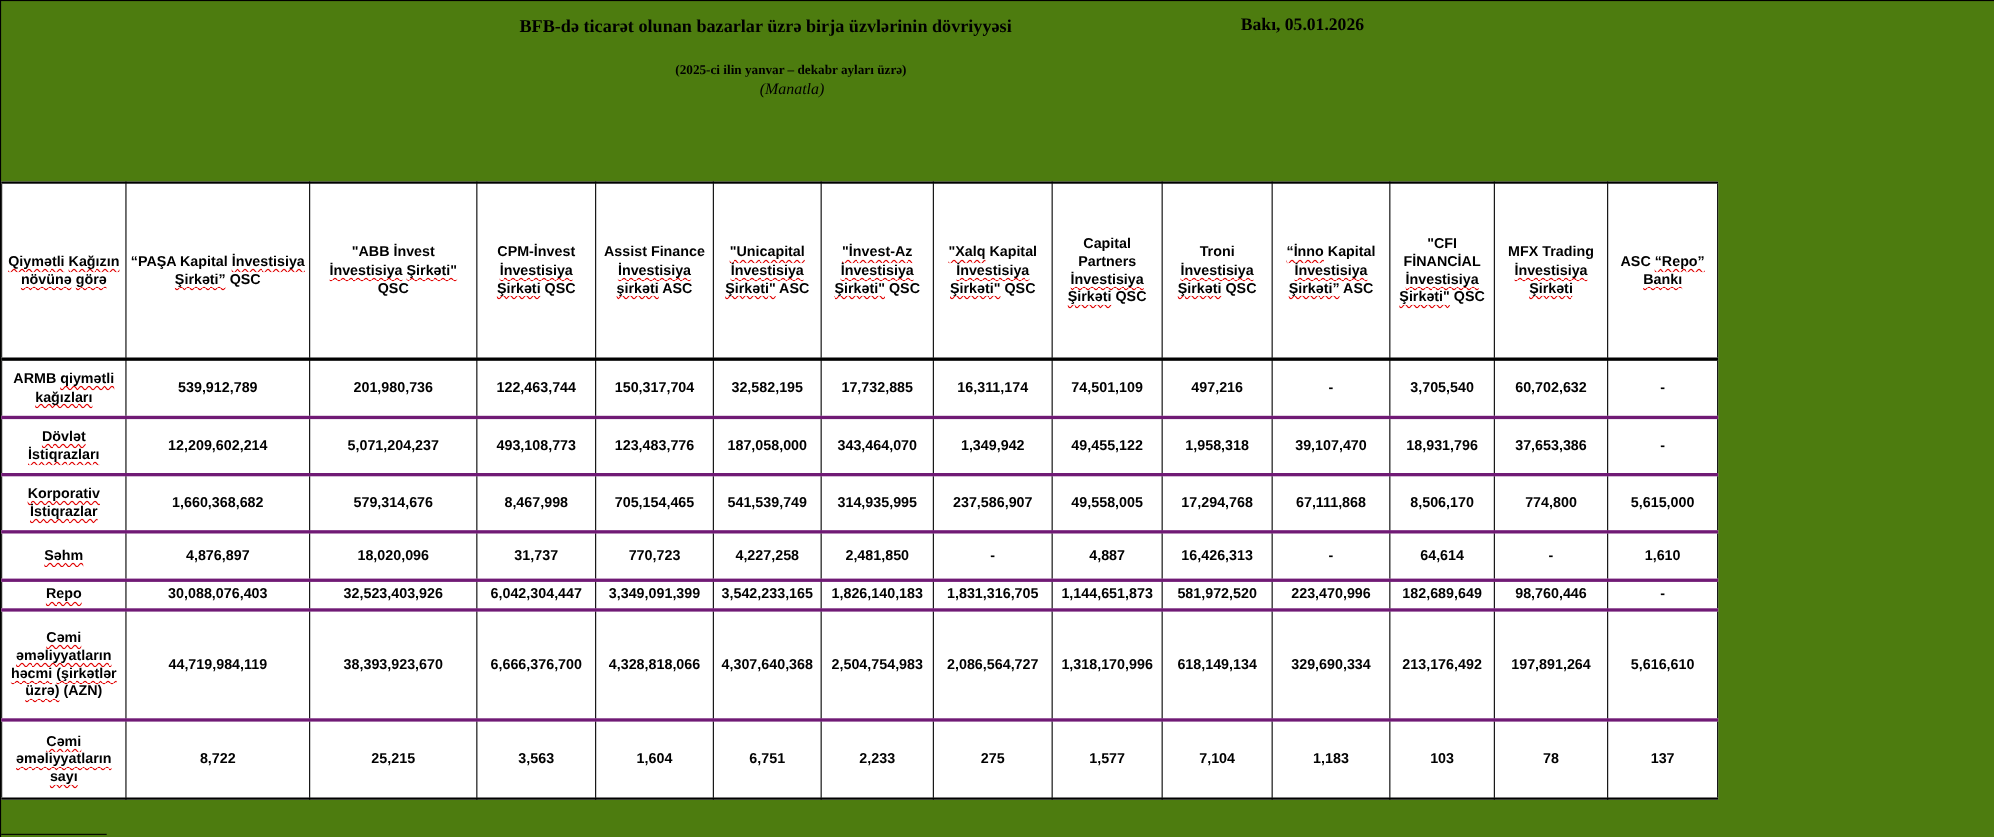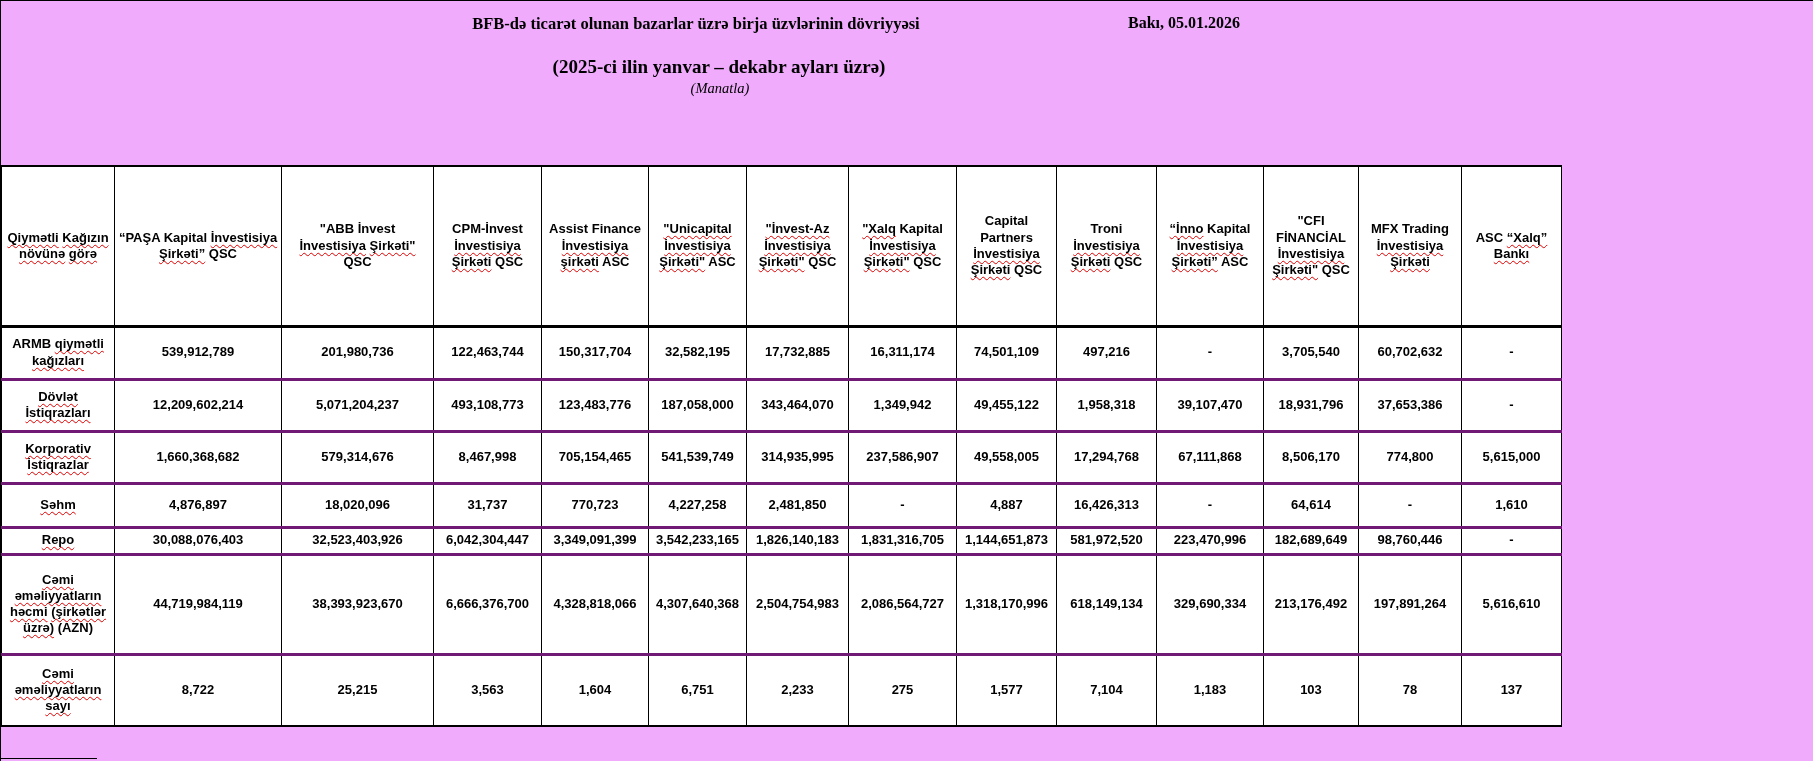--- a/index.html
+++ b/index.html
@@ -2,42 +2,42 @@
 <html><head>
 <meta charset="utf-8">
 <style>
   html,body { margin:0; padding:0; background:#ffffff; }
   .page {
     position:relative;
     width:1813px; height:761px;
     box-sizing:border-box;
     border-top:1px solid #000;
     border-left:1px solid #000;
-    background:#f0abfc;
+    background:#4d7c0f;
     font-family:"Liberation Sans", sans-serif;
     color:#000;
     overflow:hidden;
   }
 
   
   .doc-header { position:relative; width:1390px; height:164px; }
   .doc-title {
     padding-top:13px; text-align:center;
     font-family:"Liberation Serif", serif;
     font-weight:bold; font-size:16.5px; white-space:nowrap;
   }
   .doc-date {
     position:absolute; top:13px; left:1127px;
     font-family:"Liberation Serif", serif;
     font-weight:bold; font-size:16px; white-space:nowrap;
   }
   .doc-subtitle {
     margin-top:22px; text-align:center;
     font-family:"Liberation Serif", serif;
-    font-weight:bold; font-size:19px;margin-left:46px;
+    font-weight:bold; font-size:12px;margin-left:46px;
   }
   .doc-unit {
     margin-top:2px; text-align:center;
     font-family:"Liberation Serif", serif;
     font-style:italic; font-size:14.5px; font-weight:normal;margin-left:48px;
   }
 
   
   table.t {
     border-collapse:collapse; table-layout:fixed;
@@ -110,21 +110,21 @@
           <th>CPM-İnvest <span class="sq">İnvestisiya</span> <span class="sq">Şirkəti</span> QSC</th>
           <th>Assist Finance <span class="sq">İnvestisiya</span> <span class="sq">şirkəti</span> ASC</th>
           <th><span class="sq">"Unicapital</span> <span class="sq">İnvestisiya</span> <span class="sq">Şirkəti"</span> ASC</th>
           <th><span class="sq">"İnvest-Az</span> <span class="sq">İnvestisiya</span> <span class="sq">Şirkəti"</span> QSC</th>
           <th><span class="sq">"Xalq</span> Kapital <span class="sq">İnvestisiya</span> <span class="sq">Şirkəti"</span> QSC</th>
           <th>Capital Partners <span class="sq">İnvestisiya</span> <span class="sq">Şirkəti</span> QSC</th>
           <th>Troni <span class="sq">İnvestisiya</span> <span class="sq">Şirkəti</span> QSC</th>
           <th><span class="sq">“İnno</span> Kapital <span class="sq">İnvestisiya</span> <span class="sq">Şirkəti”</span> ASC</th>
           <th>"CFI FİNANCİAL <span class="sq">İnvestisiya</span> <span class="sq">Şirkəti"</span> QSC</th>
           <th>MFX Trading <span class="sq">İnvestisiya</span> <span class="sq">Şirkəti</span></th>
-          <th>ASC <span class="sq">“Xalq”</span> <span class="sq">Bankı</span></th>
+          <th>ASC <span class="sq">“Repo”</span> <span class="sq">Bankı</span></th>
         </tr>
     </thead>
     <tbody id="table-body">
         <tr>
           <th>ARMB <span class="sq">qiymətli</span> <span class="sq">kağızları</span></th>
           <td>539,912,789</td>
           <td>201,980,736</td>
           <td>122,463,744</td>
           <td>150,317,704</td>
           <td>32,582,195</td>

